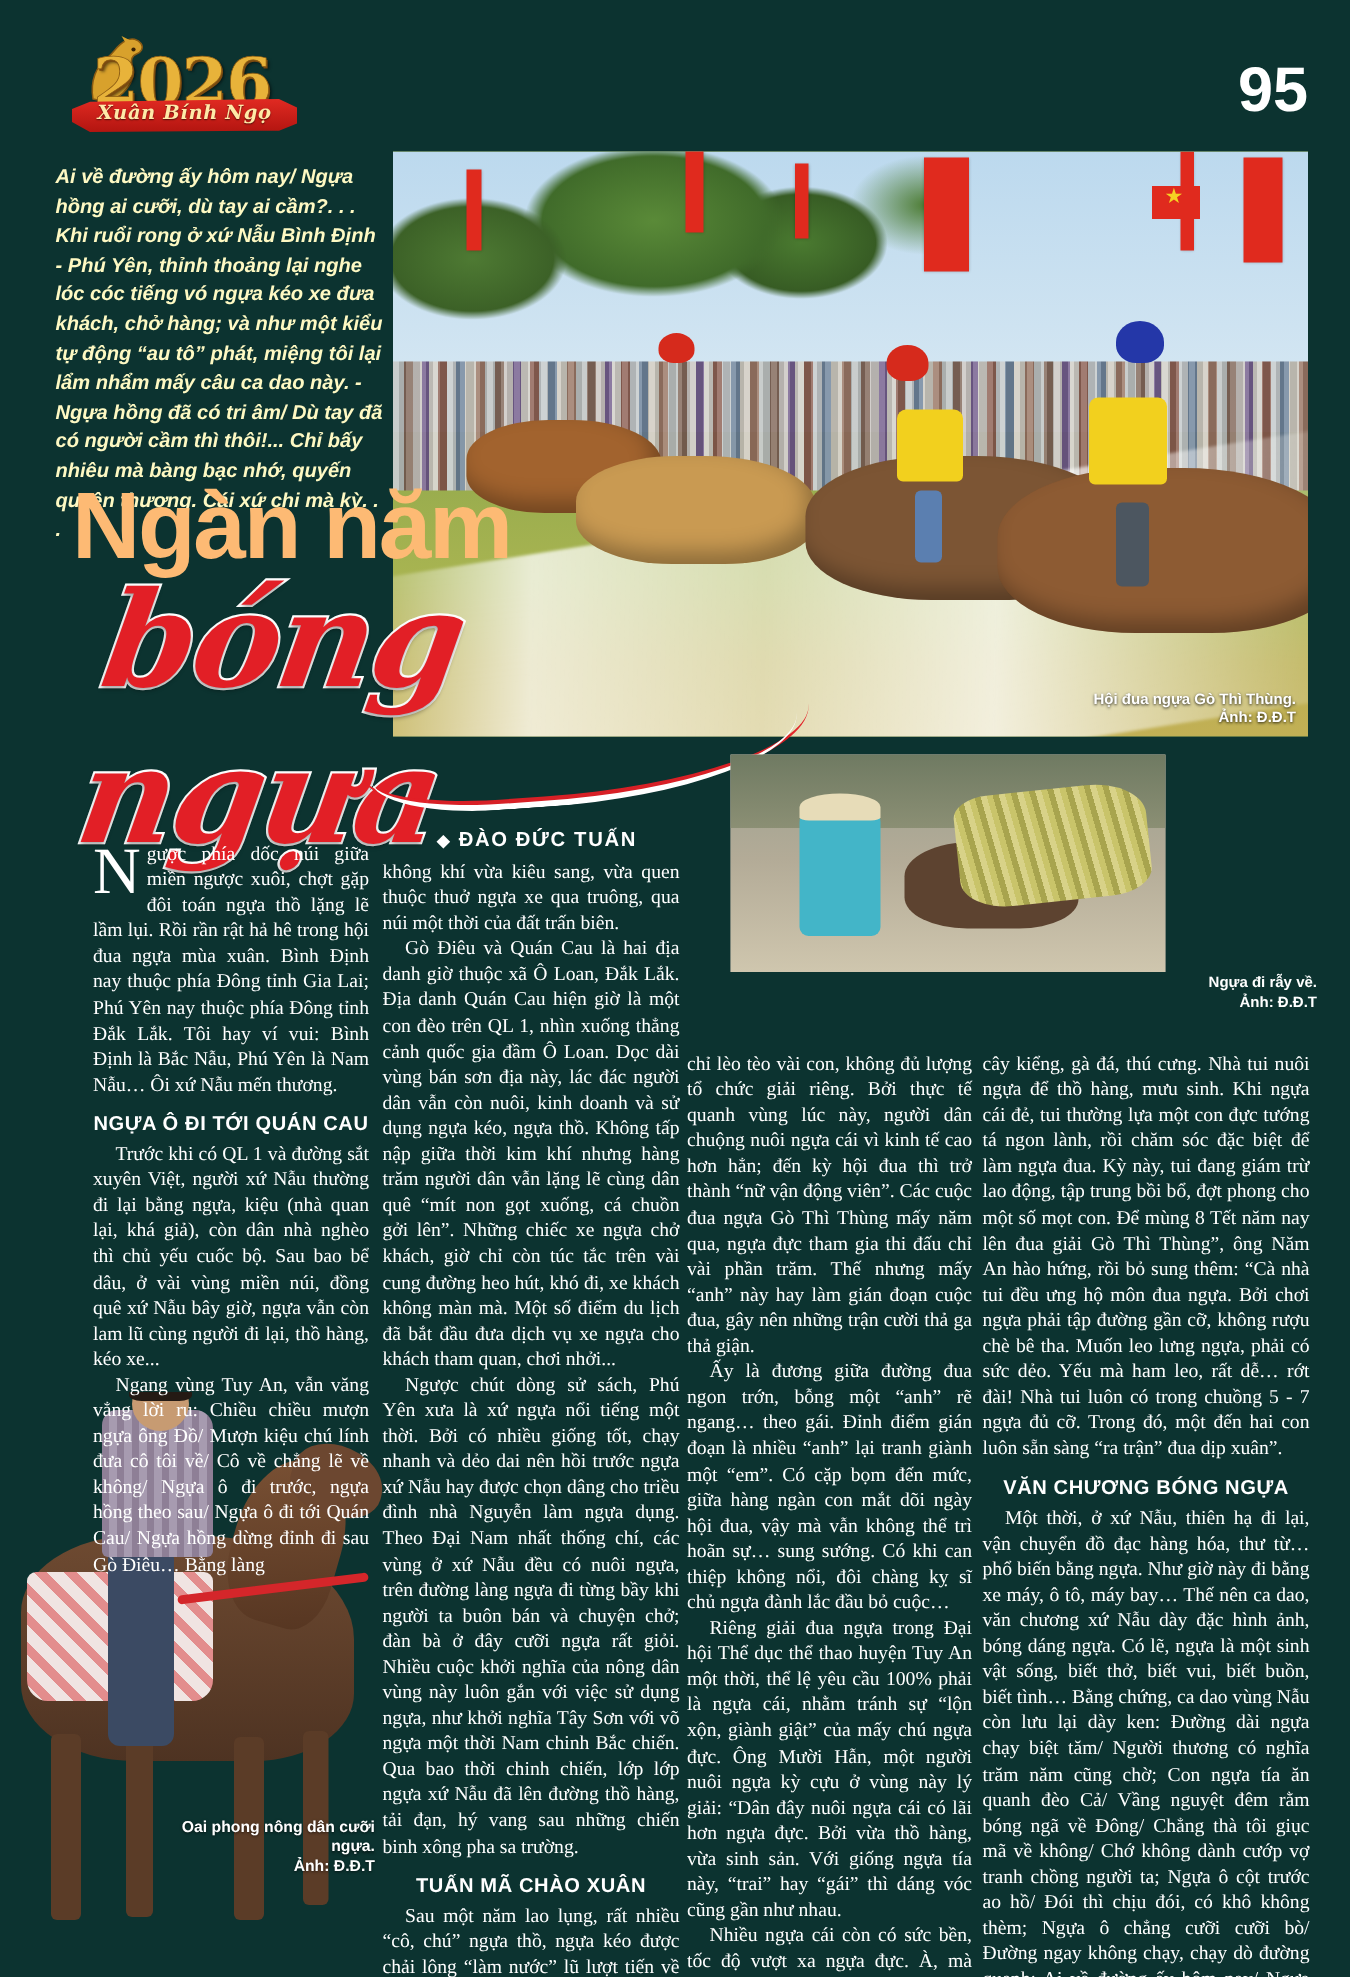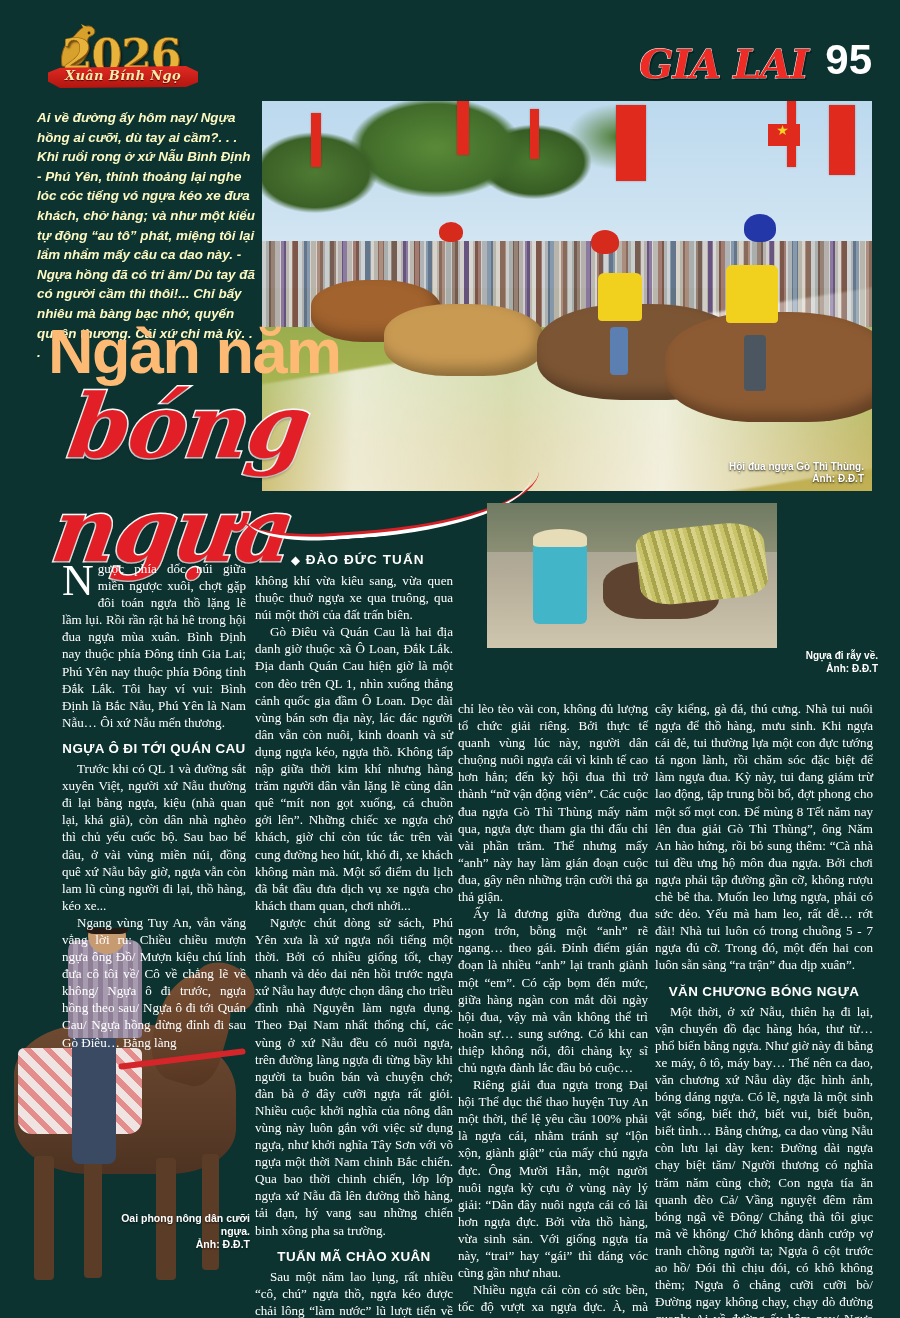--- a/index.html
+++ b/index.html
@@ -308,21 +308,20 @@
       <svg class="logo-horse" viewBox="0 0 50 44">
         <path d="M8 42 C6 30 10 20 18 14 C22 11 24 6 30 3 C34 1 38 2 40 5 C42 8 40 11 37 12 C34 13 33 16 34 19 C36 25 34 32 28 38 C24 42 16 44 8 42 Z" fill="#d8a12c" stroke="#8a5a12" stroke-width="1"></path>
         <path d="M30 5 L27 0 L33 3 Z" fill="#d8a12c"></path>
         <circle cx="35" cy="9" r="1.4" fill="#3a2406"></circle>
       </svg>
       <div class="logo-year">2026</div>
       <div class="logo-ribbon"></div>
       <div class="logo-sub">Xuân Bính Ngọ</div>
     </div>
 
-    <div class="gialai">GIA LAI</div>
     <div class="pagenum">95</div>
   </div>
 
   <div class="hero">
     <div class="hero-sky"></div>
     <div class="hero-trees"></div>
     <div class="flag f1"></div>
     <div class="flag f2"></div>
     <div class="flag f3"></div>
     <div class="flag f4"></div>

